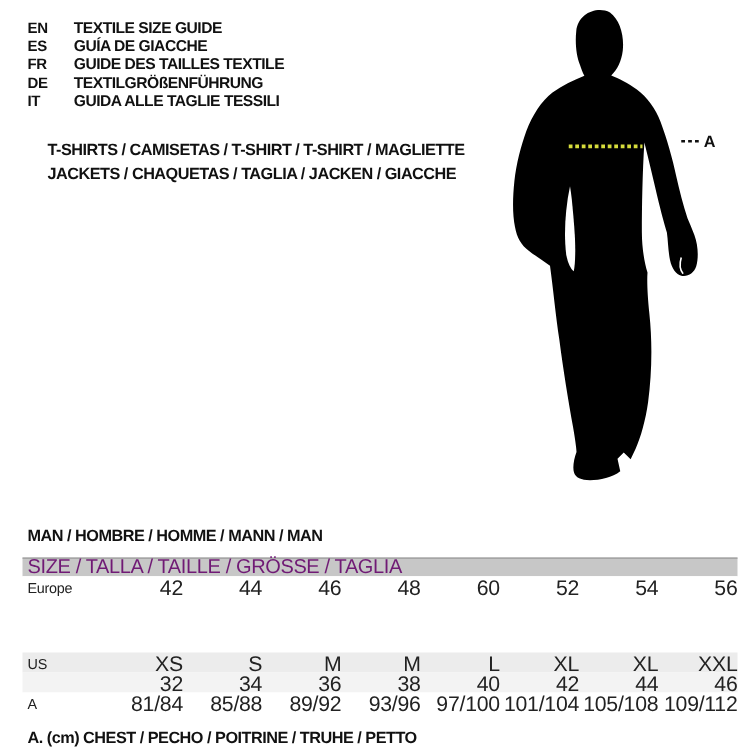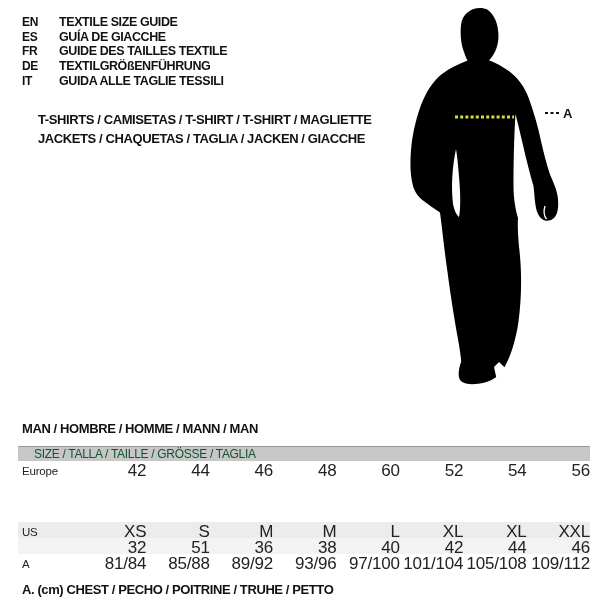--- a/index.html
+++ b/index.html
@@ -19,22 +19,22 @@
   
   .figure-svg{position:absolute;left:400px;top:0;width:175px;height:395px;}
   .measure-a{font-family:"Liberation Sans","DejaVu Sans",sans-serif;font-size:13px;font-weight:600;fill:#111;}
   
   .man-title{position:absolute;left:22px;top:421px;font-size:13px;font-weight:bold;letter-spacing:-0.4px;white-space:nowrap;}
   .footnote{position:absolute;left:22px;top:582px;font-size:13px;font-weight:bold;letter-spacing:-0.4px;white-space:nowrap;}
   
   .size-table{position:absolute;left:18px;top:446px;width:572px;}
   .t-header{
     height:15px;background:#c7c7c7;border-top:1px solid #9a9a9a;
-    font-size:12px;color:#14532d;letter-spacing:-0.3px;
-    display:flex;align-items:center;padding-left:16px;box-sizing:border-box;
+    font-size:16px;color:#701a75;letter-spacing:-0.3px;
+    display:flex;align-items:center;padding-left:4px;box-sizing:border-box;
   }
   .t-row{display:grid;grid-template-columns:65px repeat(8,1fr);height:16px;align-items:center;}
   .t-row.row-a{height:17px;}
   .row-label{font-size:11.5px;color:#222;letter-spacing:-0.2px;padding-left:4px;}
   .cell{font-size:17px;color:#222;letter-spacing:-0.2px;text-align:right;}
   .bg-white{background:#ffffff;}
   .bg-gray1{background:#ececec;margin-top:45px;}
   .bg-gray2{background:#f3f3f3;}
 </style>
 </head>
@@ -146,21 +146,21 @@
     <span class="cell">M</span>
     <span class="cell">L</span>
     <span class="cell">XL</span>
     <span class="cell">XL</span>
     <span class="cell">XXL</span>
   </div>
 
   <div class="t-row bg-gray2">
     <span class="row-label"></span>
     <span class="cell">32</span>
-    <span class="cell">51</span>
+    <span class="cell">34</span>
     <span class="cell">36</span>
     <span class="cell">38</span>
     <span class="cell">40</span>
     <span class="cell">42</span>
     <span class="cell">44</span>
     <span class="cell">46</span>
   </div>
 
   <div class="t-row row-a bg-white">
     <span class="row-label">A</span>

